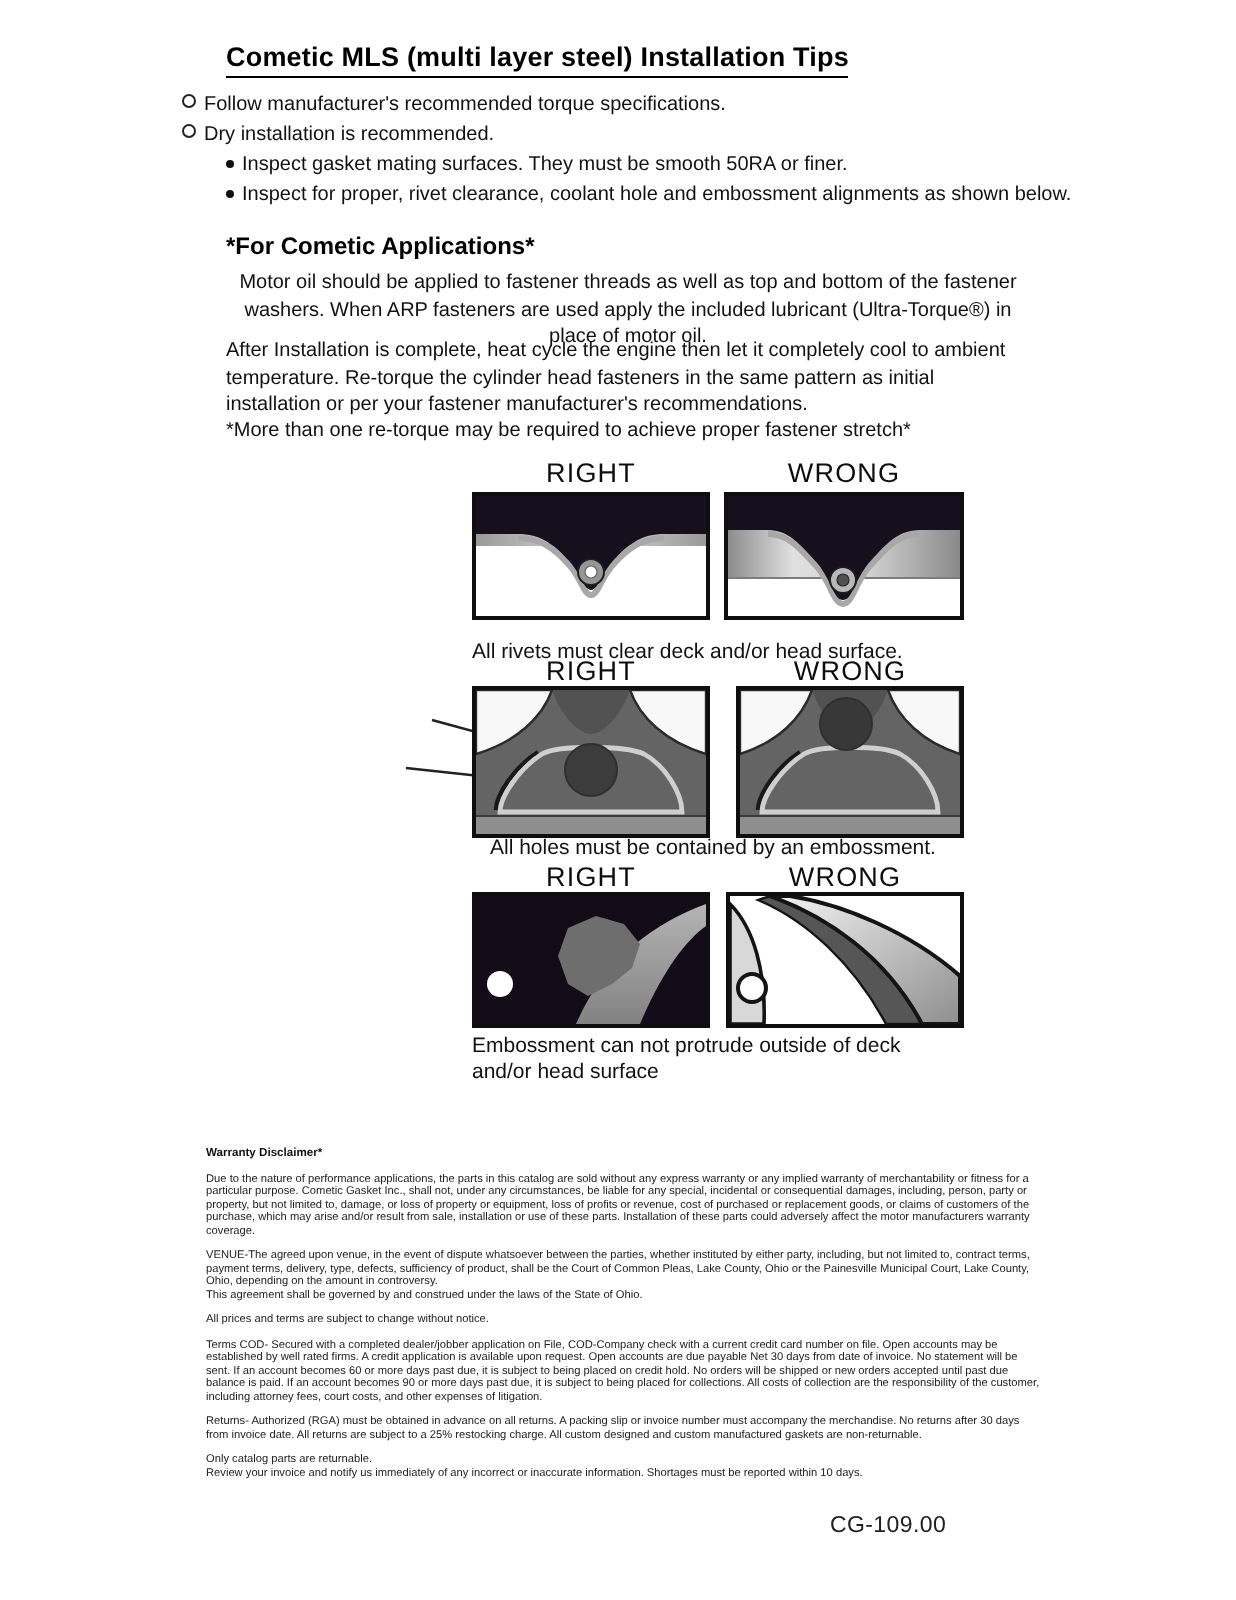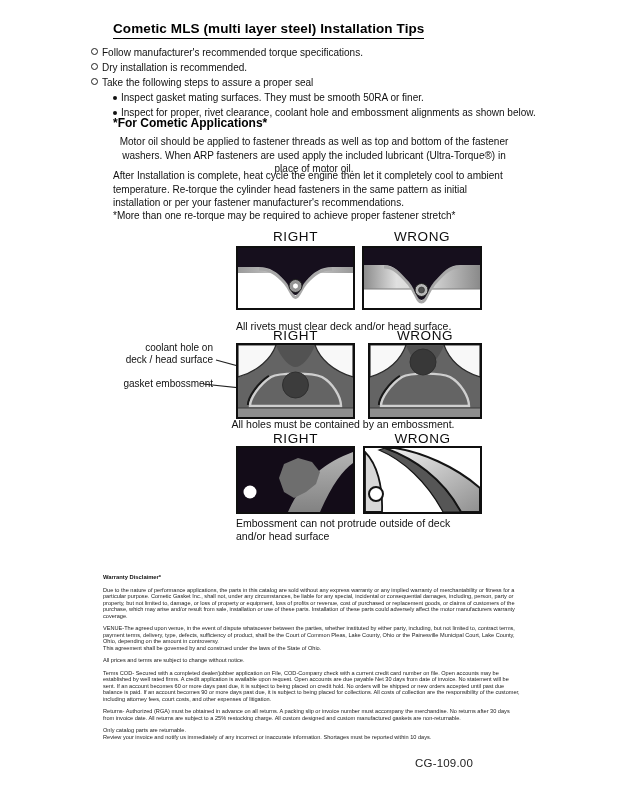--- a/index.html
+++ b/index.html
@@ -52,24 +52,20 @@
 
   <div class="bullets">
     <div class="b-row">
       <span class="ring"></span>
       <span>Follow manufacturer's recommended torque specifications.</span>
     </div>
     <div class="b-row">
       <span class="ring"></span>
       <span>Dry installation is recommended.</span>
     </div>
-    <div class="b-row">
-      <span class="ring"></span>
-      <span>Take the following steps to assure a proper seal</span>
-    </div>
     <div class="b-row b-sub">
       <span class="dot"></span>
       <span>Inspect gasket mating surfaces.  They must be smooth 50RA or finer.</span>
     </div>
     <div class="b-row b-sub">
       <span class="dot"></span>
       <span>Inspect for proper, rivet clearance, coolant hole and embossment alignments as shown below.</span>
     </div>
   </div>
 
@@ -117,27 +113,20 @@
       <circle cx="57.5" cy="42" r="6.5" fill="#b8b8b8" stroke="#1c1c1c" stroke-width="1"></circle>
       <circle cx="57.5" cy="42" r="3" fill="#4f4f4f" stroke="#2a2a2a" stroke-width="0.6"></circle>
     </svg>
   </div>
 
   <div class="caption" style="left:236px;top:320px;white-space:nowrap;">All rivets must clear deck and/or head surface.</div>
 
   <div class="dg-label" style="left:236px;top:328px;width:119px;">RIGHT</div>
   <div class="dg-label" style="left:368px;top:328px;width:114px;">WRONG</div>
 
-  <div class="side-labels">
-    <div>
-      <span>coolant hole on</span><br>
-      <span>deck / head surface</span>
-    </div>
-    <div class="lbl2">gasket embossment</div>
-  </div>
 
   <svg class="leader" width="100" height="42">
     <line x1="16" y1="5" x2="93" y2="26" stroke="#222" stroke-width="1.2"></line>
     <line x1="3" y1="29" x2="68" y2="36" stroke="#222" stroke-width="1.2"></line>
   </svg>
 
   <div class="diagram" style="left:236px;top:343px;">
     <svg width="115" height="72" viewBox="0 0 115 72">
       <rect width="115" height="72" fill="#646464"></rect>
       <path d="M38,0 C43,14 52,22 57.5,22 C63,22 72,14 77,0 Z" fill="#525252"></path>
@@ -158,21 +147,21 @@
       <path d="M0,0 H36 C31,14 19,26 0,32 Z" fill="#f8f8f8" stroke="#2a2a2a" stroke-width="1.2"></path>
       <path d="M110,0 H74 C79,14 91,26 110,32 Z" fill="#f8f8f8" stroke="#2a2a2a" stroke-width="1.2"></path>
       <path d="M9,60 C9,52 19,38 30,31" fill="none" stroke="#191919" stroke-width="2.2"></path>
       <path d="M11,61 C11,53 21,39 32,32 C40,27.5 71,27.5 80,32 C91,38 99,52 99,61 Z" fill="none" stroke="#cfcfcf" stroke-width="2.4"></path>
       <circle cx="53" cy="17" r="13" fill="#383838" stroke="#2f2f2f" stroke-width="1"></circle>
       <rect y="63" width="110" height="9" fill="#8e8e8e"></rect>
       <line x1="0" y1="63" x2="110" y2="63" stroke="#3a3a3a" stroke-width="1"></line>
     </svg>
   </div>
 
-  <div class="caption" style="left:220px;top:418px;width:246px;text-align:center;white-space:nowrap;">All holes must be contained by an embossment.</div>
+  <div class="caption" style="left:245px;top:418px;width:246px;text-align:left;white-space:nowrap;">All holes must be contained by an embossment.</div>
 
   <div class="dg-label" style="left:236px;top:431px;width:119px;">RIGHT</div>
   <div class="dg-label" style="left:363px;top:431px;width:119px;">WRONG</div>
 
   <div class="diagram" style="left:236px;top:446px;">
     <svg width="115" height="64" viewBox="0 0 115 64">
       <defs>
         <linearGradient id="g3a" x1="0" y1="0" x2="0" y2="1">
           <stop offset="0" stop-color="#b4b4b4"></stop>
             <stop offset="1" stop-color="#828282"></stop>

